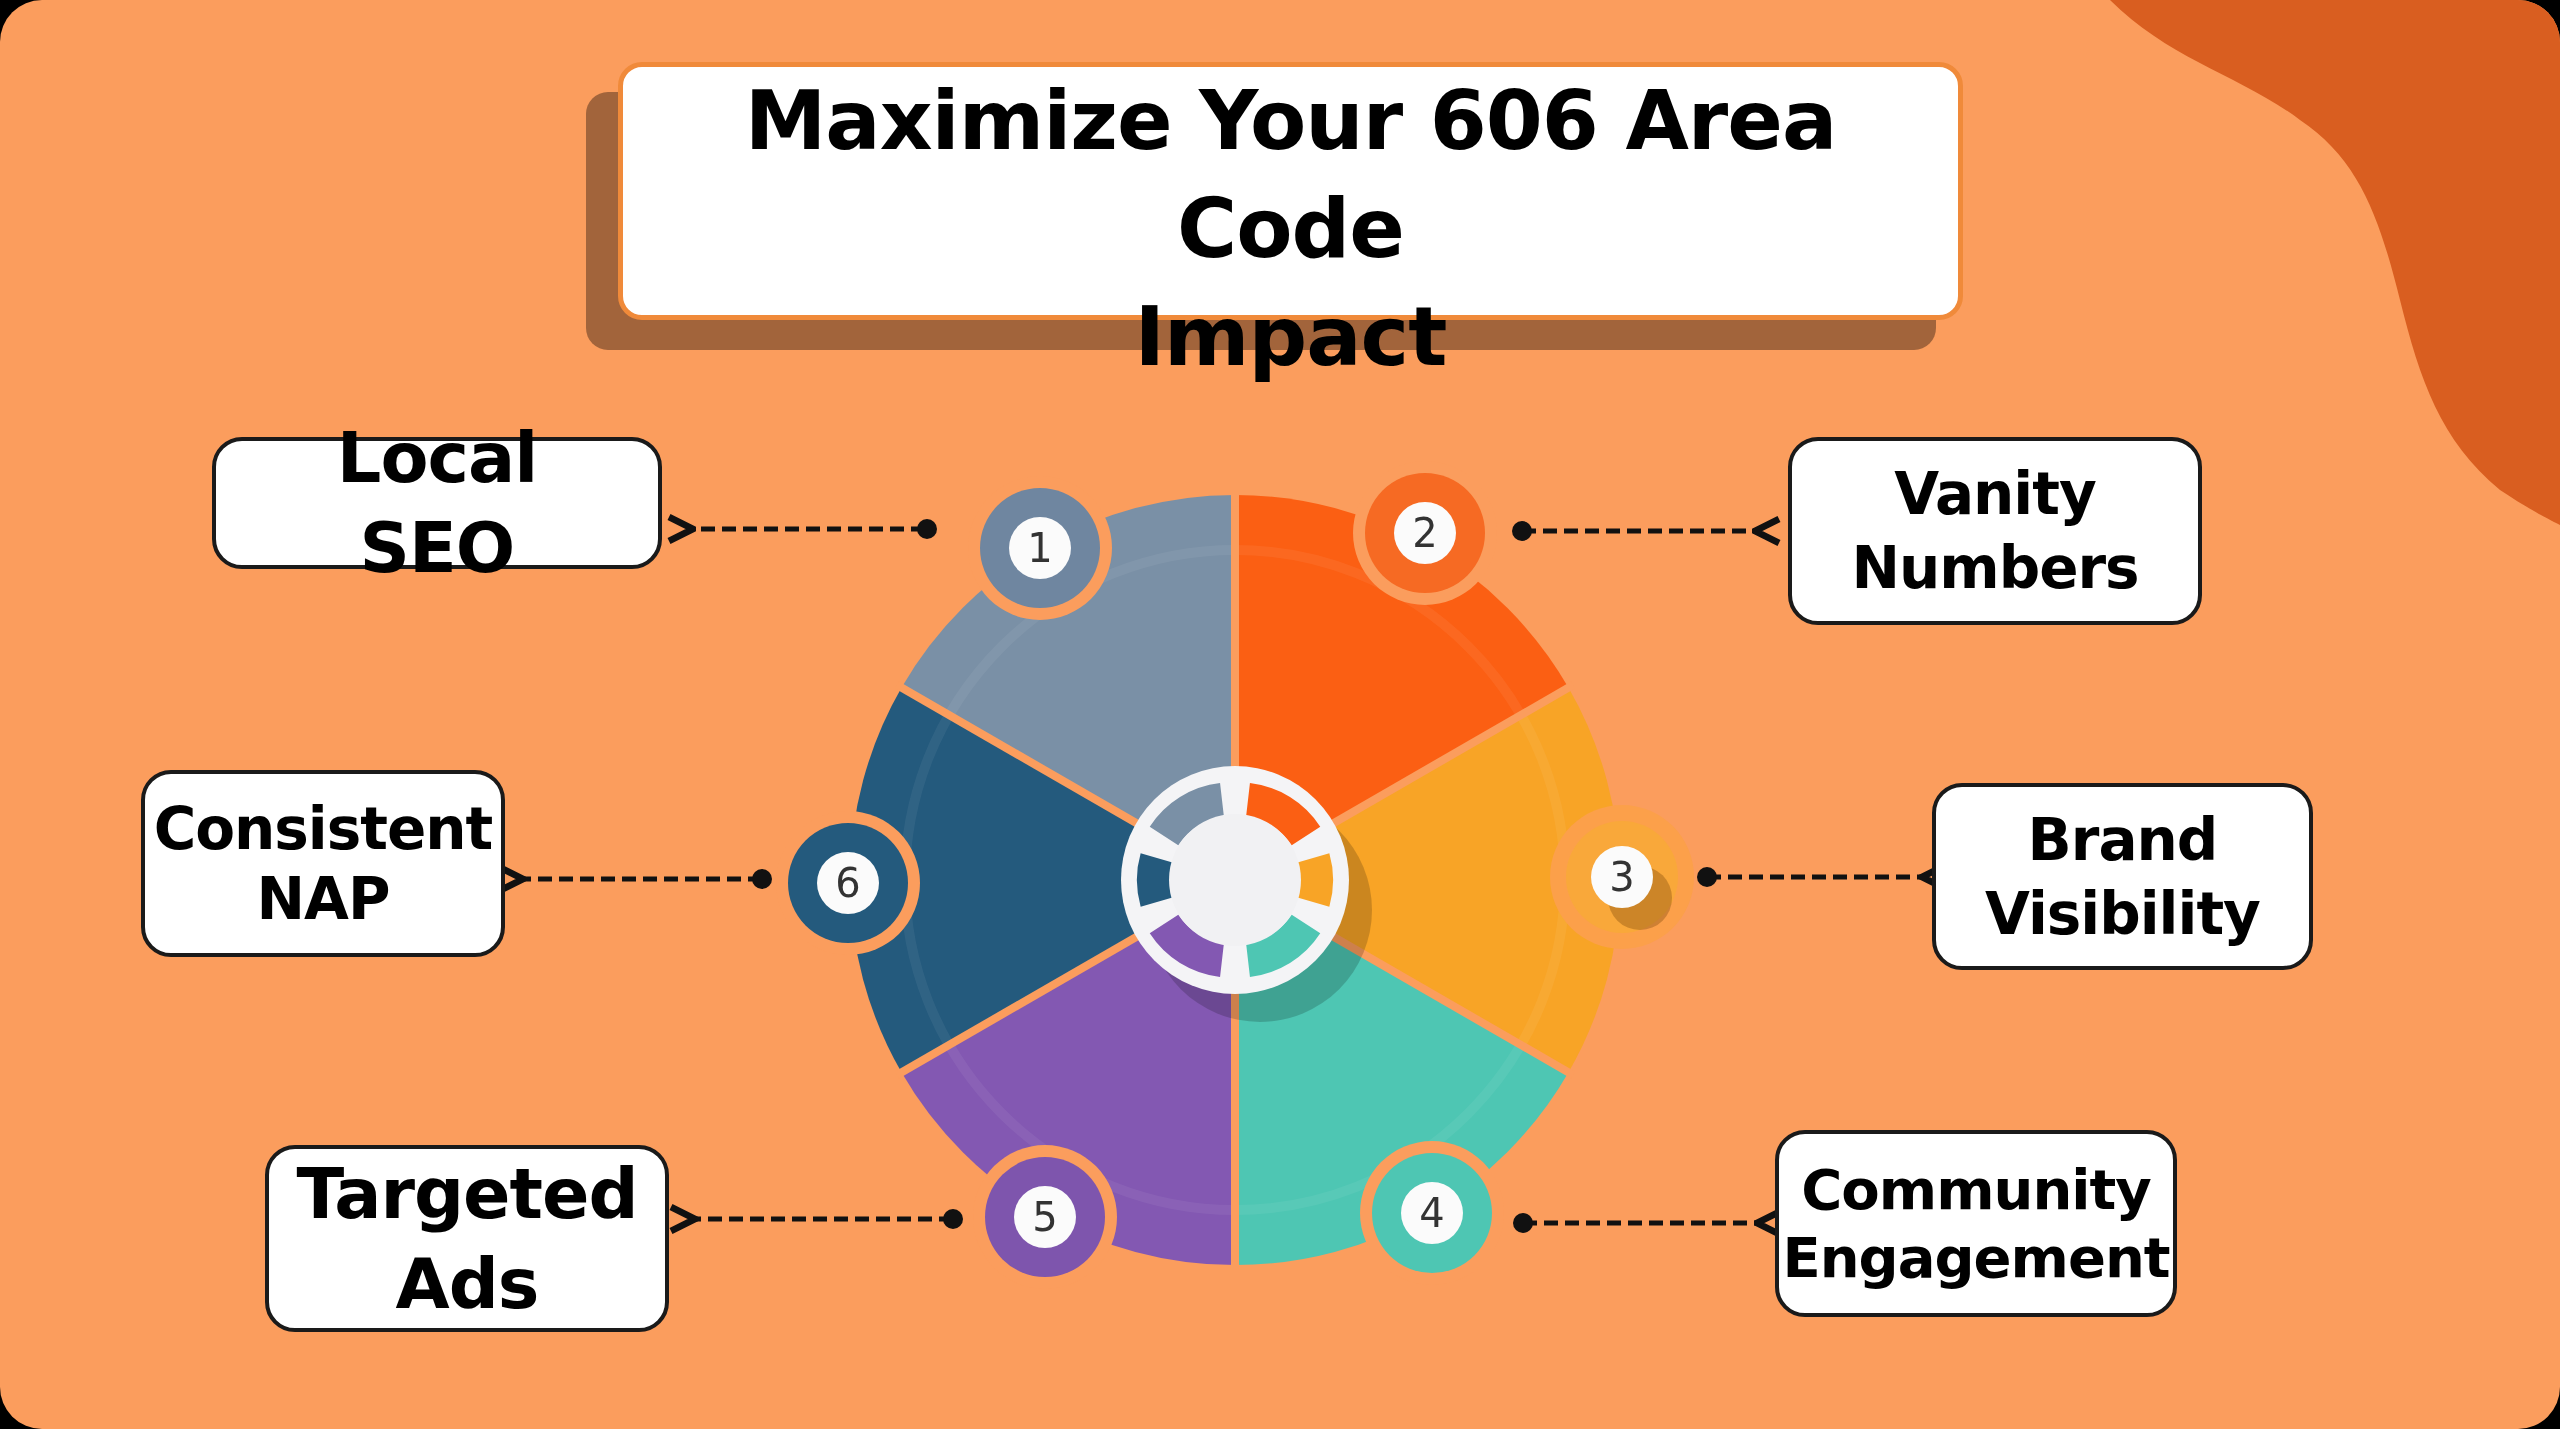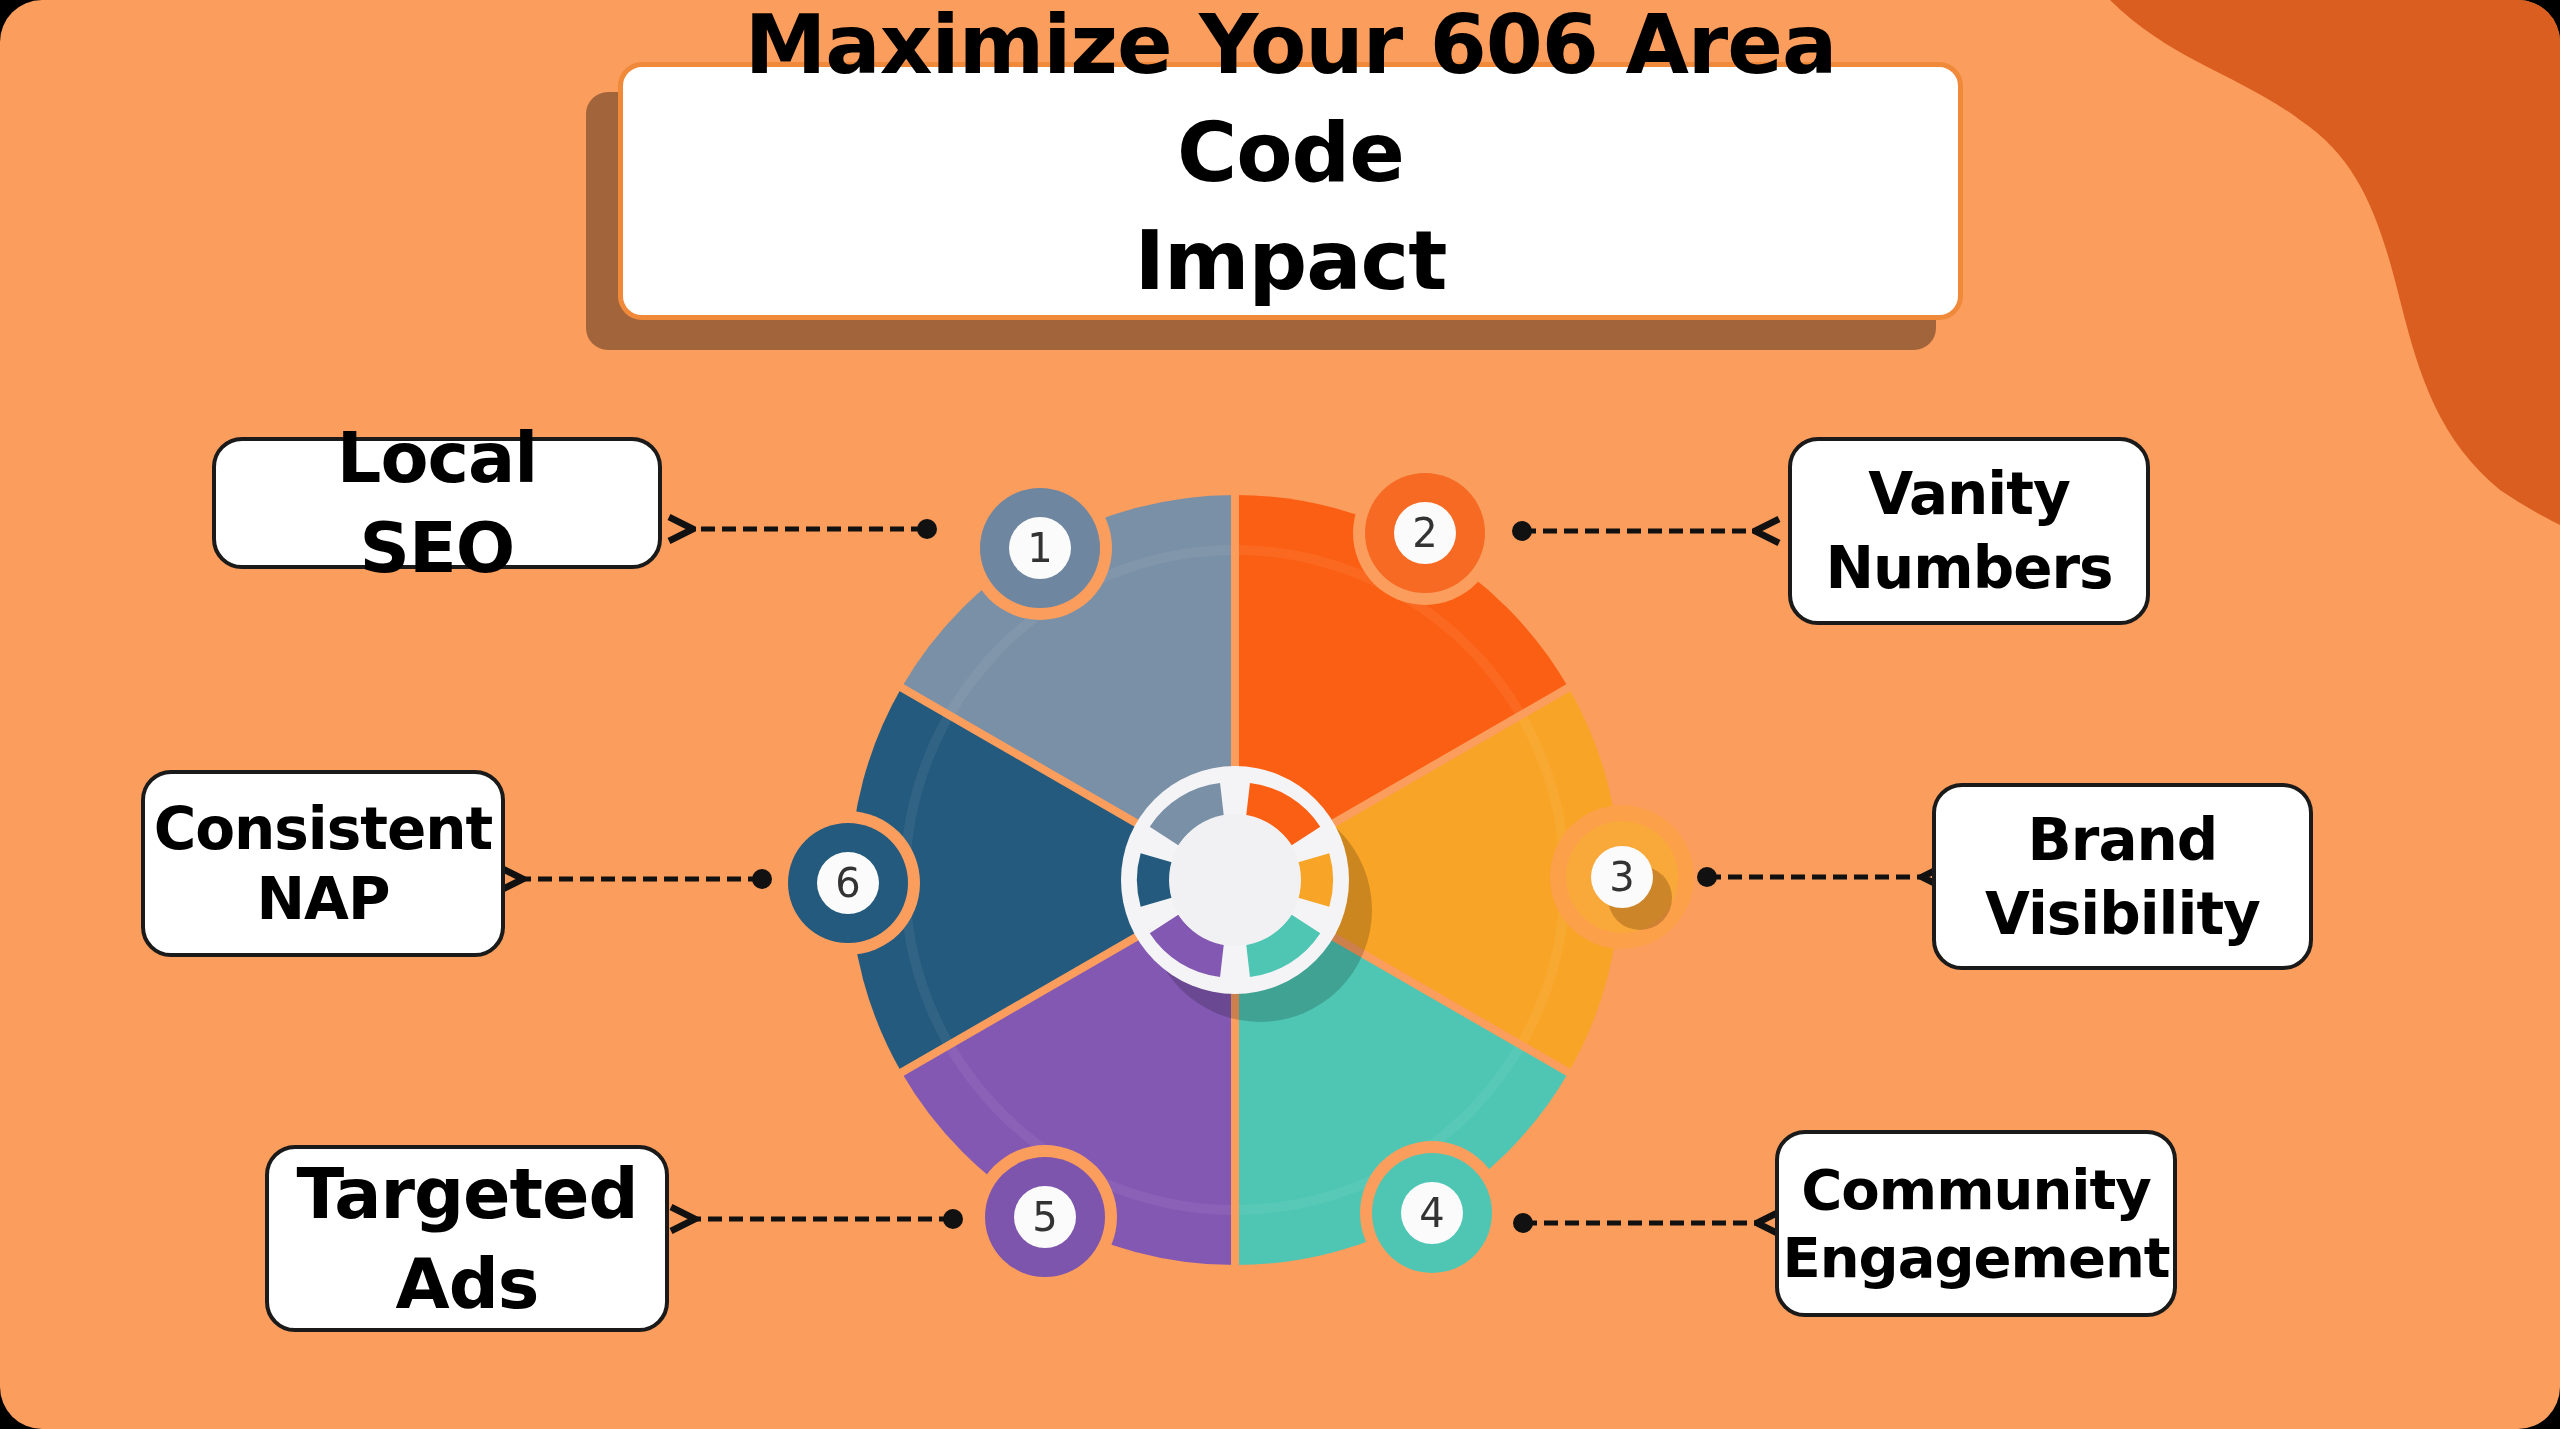--- a/index.html
+++ b/index.html
@@ -1,20 +1,20 @@
 <!DOCTYPE html>
 <html><head>
 <meta charset="utf-8">
 <style>
   html,body{margin:0;padding:0;background:#000;}
   body{width:2560px;height:1429px;overflow:hidden;position:relative;font-family:"Liberation Sans","DejaVu Sans",sans-serif;}
   .canvas{position:absolute;left:0;top:0;width:2560px;height:1429px;background:#fb9d5d;border-radius:42px;overflow:hidden;}
   .blob{position:absolute;left:0;top:0;width:2560px;height:1429px;}
   .title-shadow{position:absolute;left:586px;top:92px;width:1350px;height:258px;background:#a2643b;border-radius:22px;}
-  .title-box{position:absolute;left:618px;top:62px;width:1345px;height:258px;background:#fff;border:5px solid #f08a3a;border-radius:24px;box-sizing:border-box;display:flex;align-items:flex-end;justify-content:center;text-align:center;}
+  .title-box{position:absolute;left:618px;top:62px;width:1345px;height:258px;background:#fff;border:5px solid #f08a3a;border-radius:24px;box-sizing:border-box;display:flex;align-items:flex-start;justify-content:center;text-align:center;}
   .title-text{font-family:"DejaVu Sans",sans-serif;font-weight:bold;font-size:82px;line-height:108px;color:#000;letter-spacing:-1px;}
   .label-box{position:absolute;background:#fff;border:4px solid #1a1a1a;border-radius:30px;box-sizing:border-box;display:flex;align-items:center;justify-content:center;text-align:center;}
   .label-text{font-family:"DejaVu Sans",sans-serif;font-weight:bold;color:#000;white-space:pre-line;letter-spacing:-1px;}
   .wheel{position:absolute;left:0;top:0;}
 </style>
 </head>
 <body>
 
 <div class="canvas">
 
@@ -141,21 +141,21 @@
         <circle cx="762" cy="879" r="10" stroke="none"></circle>
       </g>
     </g>
   </svg>
 
   <div class="label-box" style="left:212px;top:437px;width:450px;height:132px;">
     <div class="label-text" style="font-size:70px;line-height:90px;">Local
 SEO</div>
   </div>
 
-  <div class="label-box" style="left:1788px;top:437px;width:362px;height:188px;">
+  <div class="label-box" style="left:1788px;top:437px;width:414px;height:188px;">
     <div class="label-text" style="font-size:58px;line-height:74px;">Vanity
 Numbers</div>
   </div>
 
   <div class="label-box" style="left:141px;top:770px;width:364px;height:187px;">
     <div class="label-text" style="font-size:58px;line-height:70px;">Consistent
 NAP</div>
   </div>
 
   <div class="label-box" style="left:1932px;top:783px;width:381px;height:187px;">

